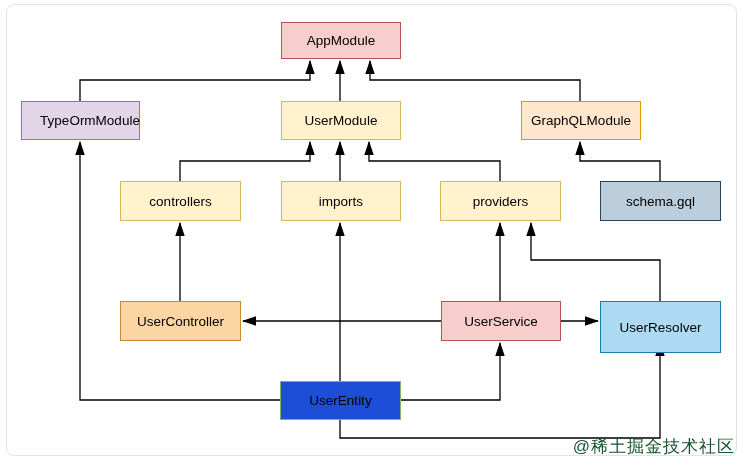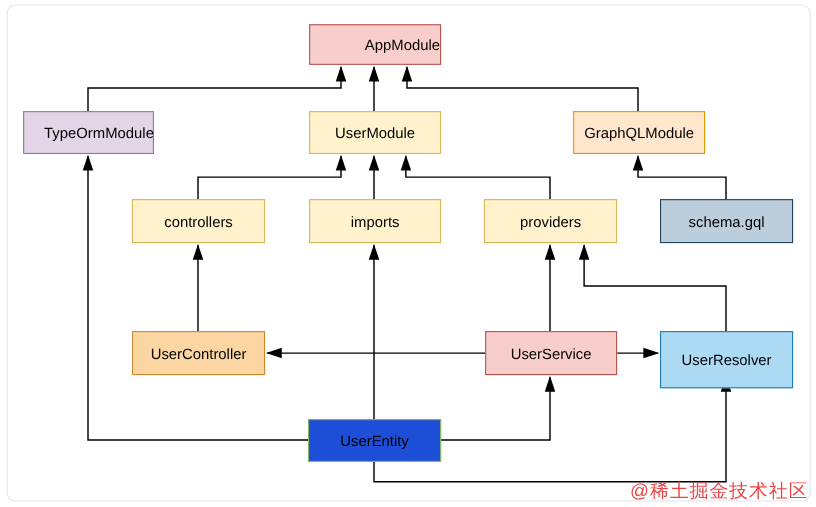--- a/index.html
+++ b/index.html
@@ -74,22 +74,22 @@
       <polyline points="441,321 243,321" stroke="#000000" marker-end="url(#arrow)"></polyline>
       <polyline points="561,321 598,321" stroke="#000000" marker-end="url(#arrow)"></polyline>
       <polyline points="340,381 340,223" stroke="#000000" marker-end="url(#arrow)"></polyline>
       <polyline points="280,400 80,400 80,142" stroke="#000000" marker-end="url(#arrow)"></polyline>
       <polyline points="401,400 500,400 500,343" stroke="#000000" marker-end="url(#arrow)"></polyline>
       <polyline points="340,420 340,438 660,438 660,343" stroke="#000000" marker-end="url(#arrow)"></polyline>
     </svg>
 
   <div class="canvas-border"></div>
 
-  <div class="watermark" style="color: #ef4444;">@稀土掘金技术社区</div>
-<div class="node" style="left: 281px; top: 22px; width: 120px; height: 37px; background: rgb(248, 206, 204); border-color: rgb(184, 84, 80); justify-content: flex-end;">
+  <div class="watermark" style="color: #14532d;">@稀土掘金技术社区</div>
+<div class="node" style="left: 281px; top: 22px; width: 120px; height: 37px; background: rgb(248, 206, 204); border-color: rgb(184, 84, 80);">
       <span>AppModule</span>
     </div>
     <div class="node" style="left: 21px; top: 101px; width: 119px; height: 39px; background: rgb(225, 213, 231); border-color: rgb(150, 115, 166); padding-left: 19px;">
       <span>TypeOrmModule</span>
     </div>
     <div class="node" style="left: 281px; top: 101px; width: 120px; height: 39px; background: rgb(255, 242, 204); border-color: rgb(214, 182, 86);">
       <span>UserModule</span>
     </div>
     <div class="node" style="left: 521px; top: 101px; width: 120px; height: 39px; background: rgb(255, 230, 204); border-color: rgb(215, 155, 0);">
       <span>GraphQLModule</span>

